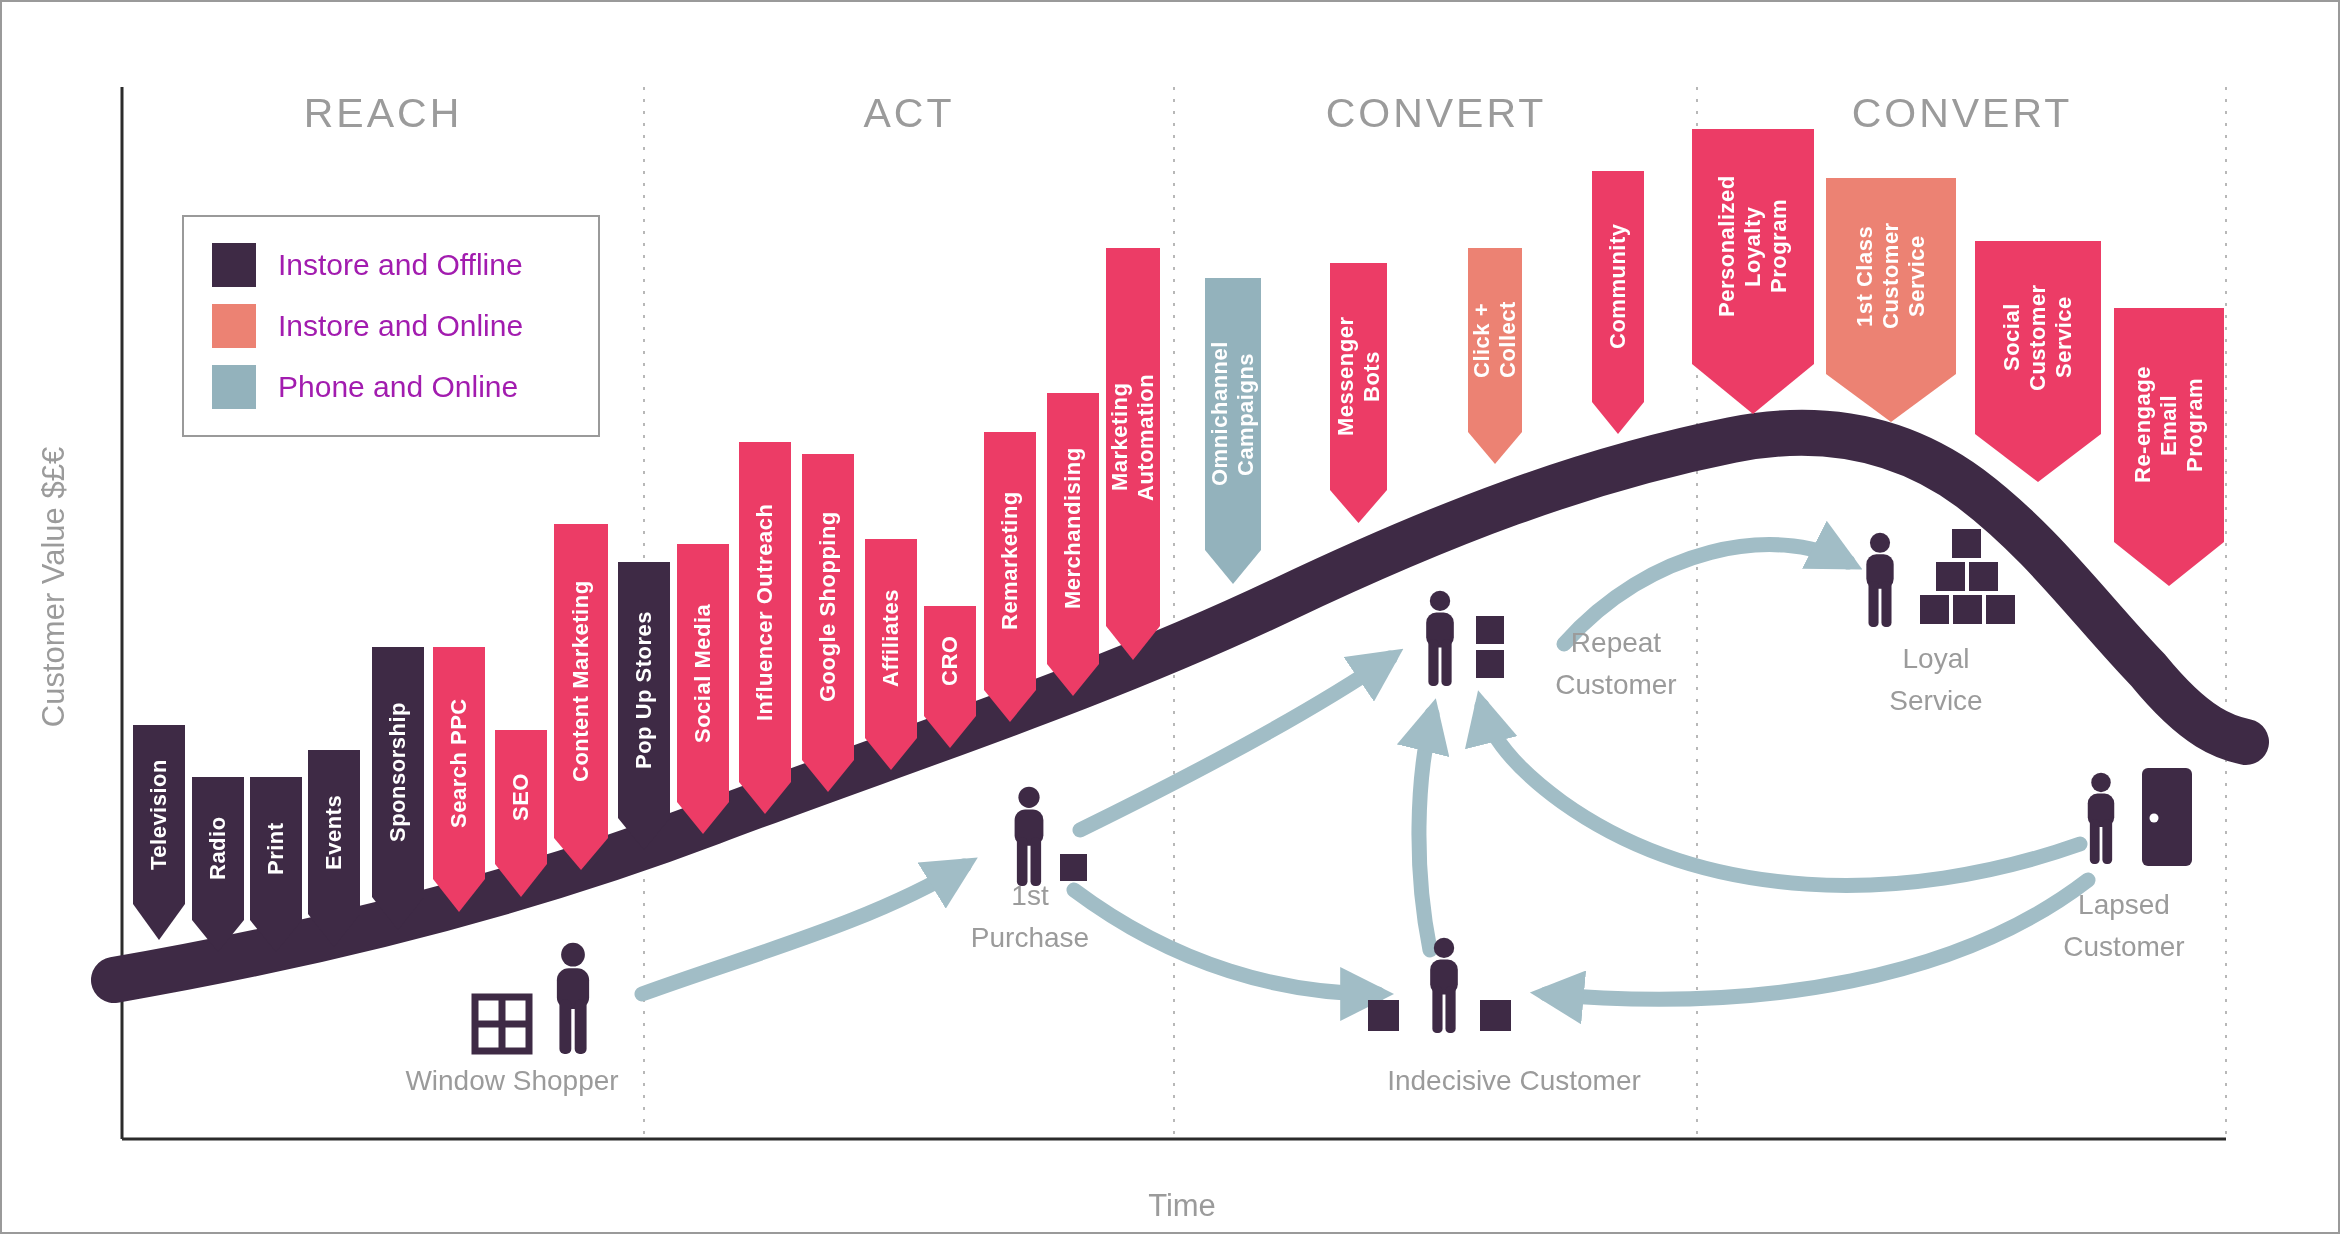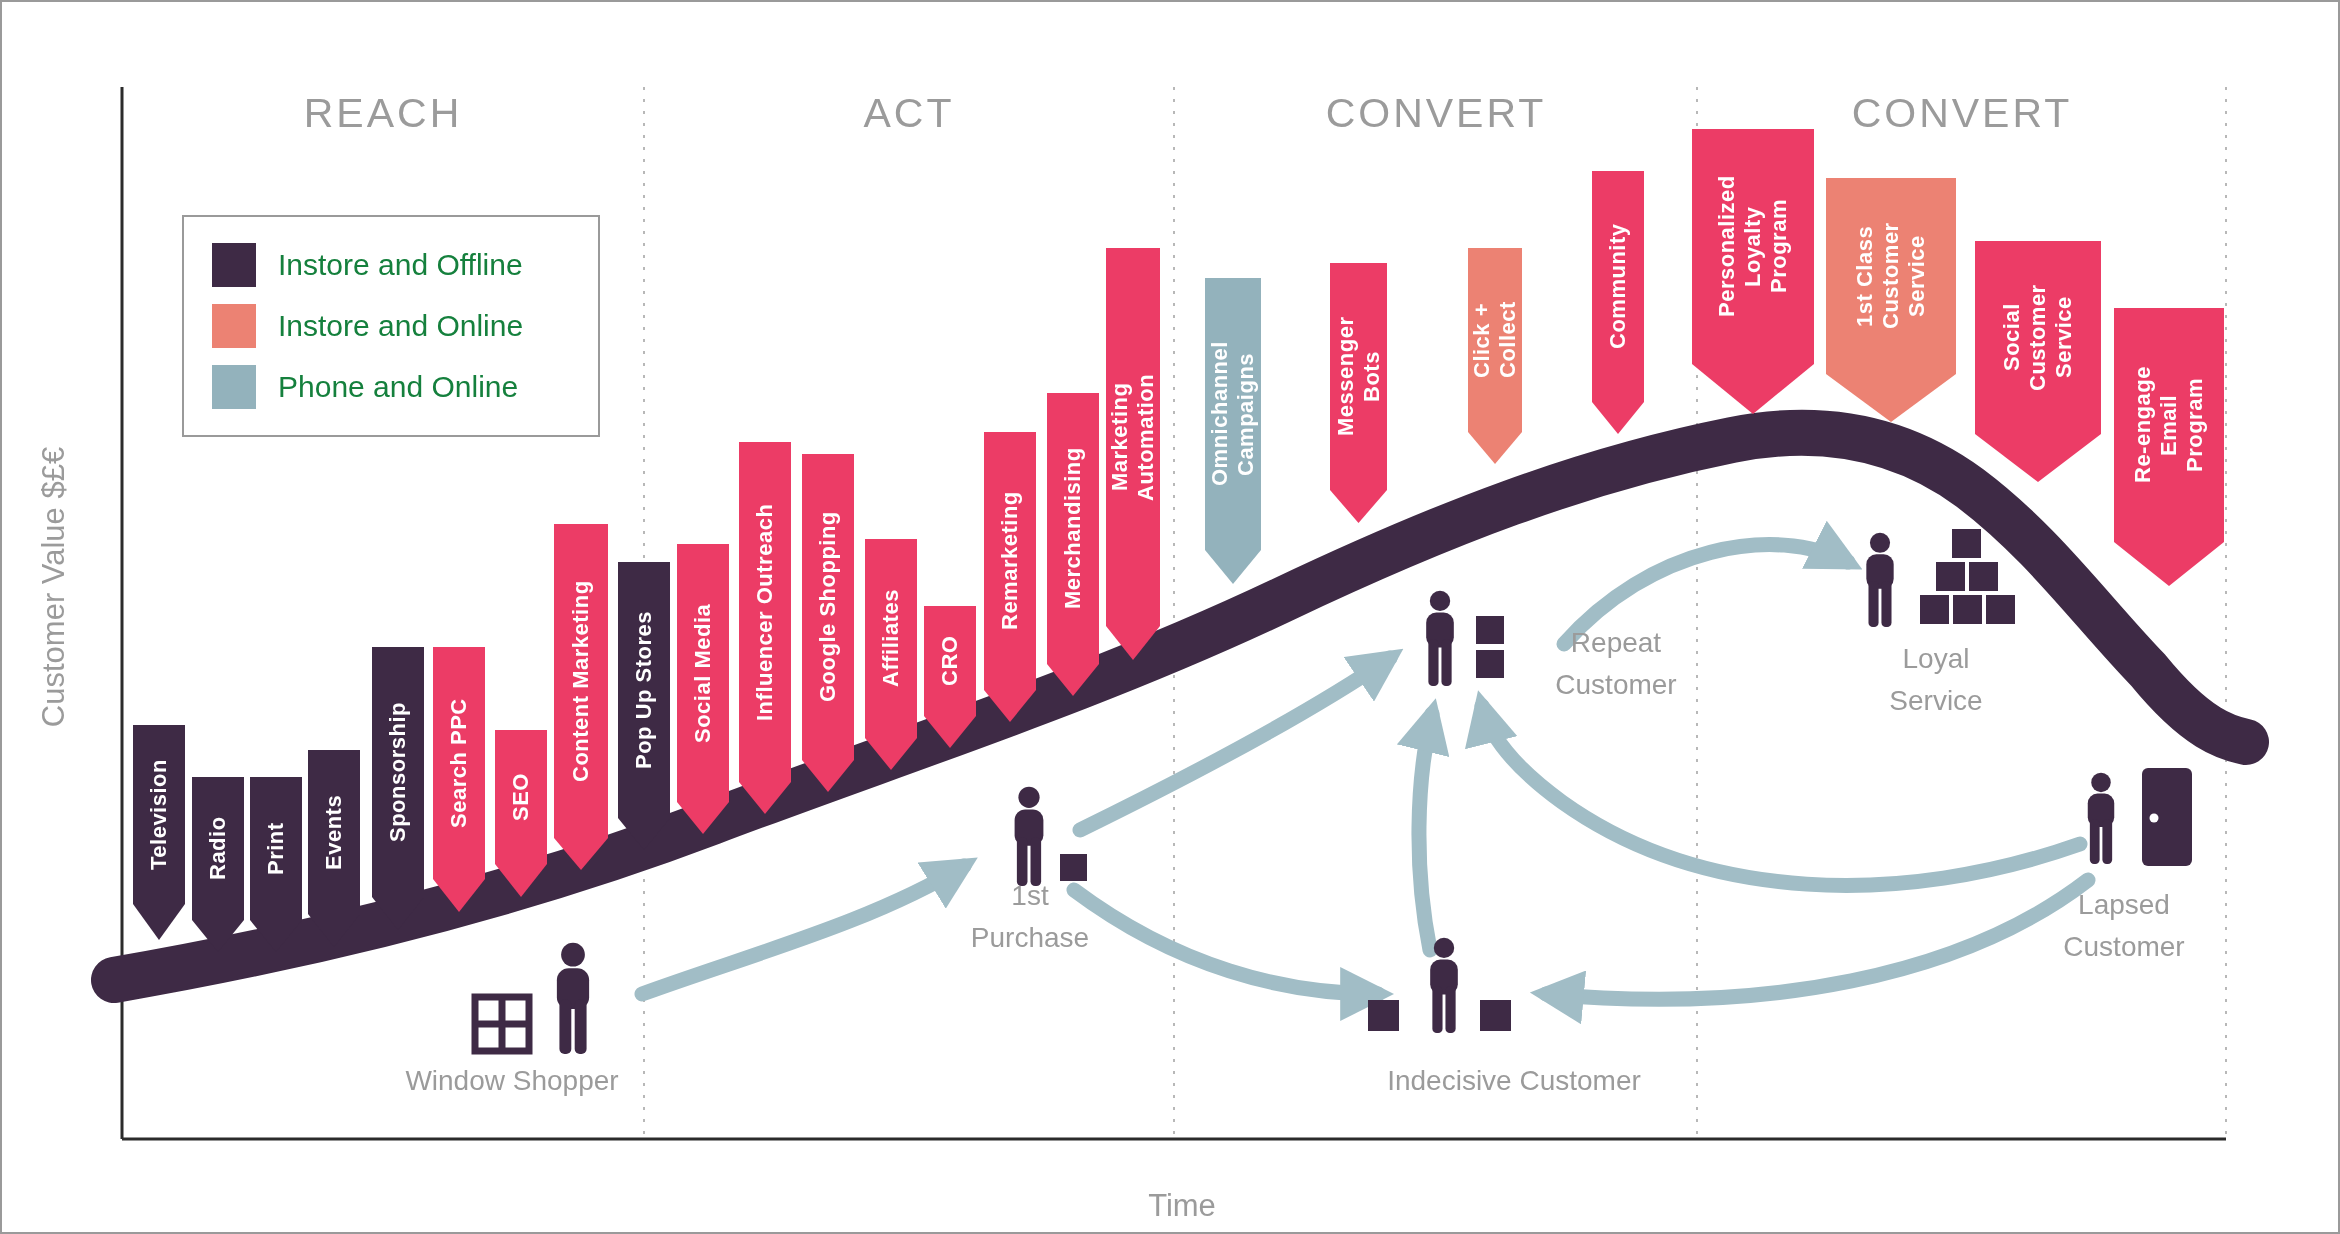--- a/index.html
+++ b/index.html
@@ -13,21 +13,21 @@
     position:absolute;top:88px;transform:translateX(-50%);
     font-size:41px;color:#9b9b9b;letter-spacing:3px;font-weight:400;
   }
   #legend{
     position:absolute;left:180px;top:213px;width:418px;
     border:2px solid #9a9a9a;background:#fff;box-sizing:border-box;
     padding:26px 28px;display:flex;flex-direction:column;gap:17px;
   }
   .legend-row{display:flex;align-items:center;gap:22px;}
   .legend-swatch{width:44px;height:44px;flex:0 0 auto;}
-  .legend-label{font-size:30px;color:#15803d;}
+  .legend-label{font-size:30px;color:#a21caf;}
   .banner{position:absolute;}
   .banner-label{
     position:absolute;left:0;top:0;width:100%;
     display:flex;align-items:center;justify-content:center;
     writing-mode:vertical-rl;transform:rotate(180deg);
     color:#ffffff;font-weight:bold;font-size:22px;line-height:1.18;
     white-space:pre-line;text-align:center;letter-spacing:.5px;
   }
   .actor-label{
     position:absolute;transform:translateX(-50%);

